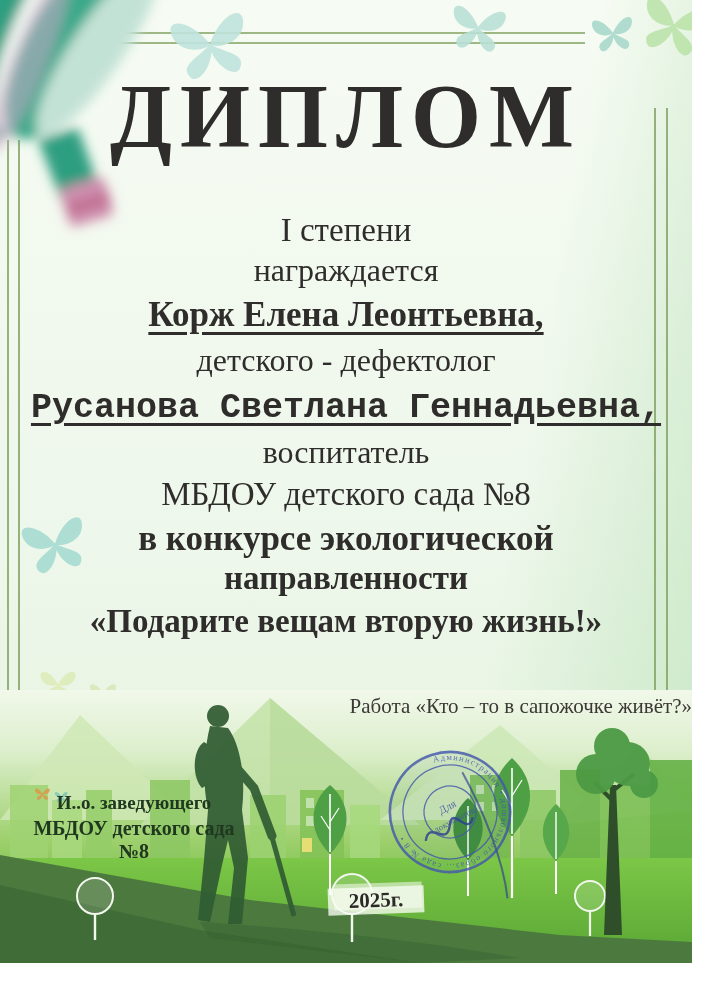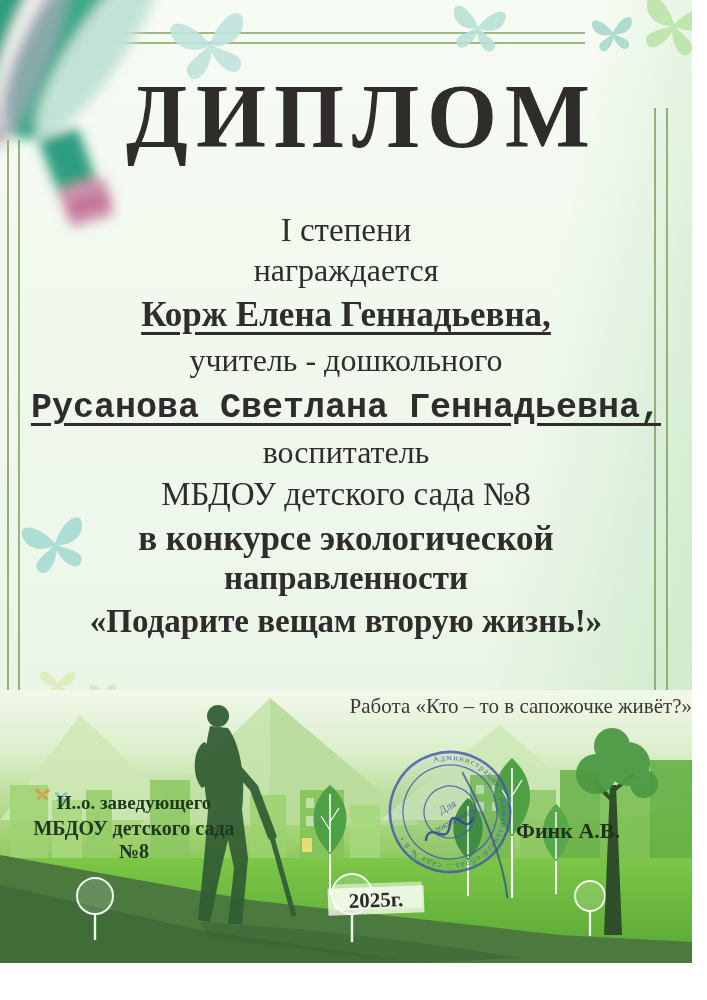--- a/index.html
+++ b/index.html
@@ -5,21 +5,21 @@
   html,body{margin:0;padding:0;background:#ffffff;}
   body{width:707px;height:1000px;overflow:hidden;position:relative;
        font-family:"Liberation Serif","DejaVu Serif",serif;}
   .paper{position:absolute;left:0;top:0;width:692px;height:963px;
          background:
            linear-gradient(100deg, rgba(210,236,205,0) 70%, rgba(201,232,198,.9) 97%),
            linear-gradient(180deg,#f6fbf3 0%,#eef7eb 55%,#e3f2dd 100%);
          overflow:hidden;}
   svg.deco{position:absolute;left:0;top:0;z-index:1;}
   .txt{position:absolute;left:0;width:692px;text-align:center;color:#2f2d2b;z-index:3;}
-  .title{top:72px;font-size:90px;font-weight:700;letter-spacing:8px;line-height:1;padding-left:16px;}
+  .title{top:72px;font-size:90px;font-weight:700;letter-spacing:8px;line-height:1;}
   .degree{top:212px;font-size:33px;}
   .awarded{top:252px;font-size:32px;}
   .pname{font-size:35px;font-weight:700;text-decoration:underline;
          text-decoration-thickness:2.5px;text-underline-offset:6px;}
   .name1{top:295px;}
   .role1{top:342px;font-size:32px;}
   .name2{top:388px;font-family:Liberation Mono, monospace;}
   .role2{top:434px;font-size:32px;}
   .org{top:476px;font-size:33px;}
   .c1{top:519px;font-size:35px;font-weight:700;}
@@ -213,30 +213,29 @@
     <use href="#bflyP" fill="#d99a4e" opacity=".9" transform="translate(34,96) scale(0.42)"></use>
     <use href="#bflyP" fill="#7fc8b8" opacity=".9" transform="translate(54,100) scale(0.36)"></use>
 
     <rect x="334" y="193" width="88" height="26" fill="rgba(248,252,243,.55)" transform="rotate(-2 378 206)"></rect>
   </g>
 </svg>
 
 <div class="txt title">ДИПЛОМ</div>
 <div class="txt degree">I степени</div>
 <div class="txt awarded">награждается</div>
-<div class="txt pname name1">Корж Елена Геннадьевна,</div>
-<div class="txt role1">учитель - дошкольного</div>
+<div class="txt pname name1">Корж Елена Леонтьевна,</div>
+<div class="txt role1">детского - дефектолог</div>
 <div class="txt pname name2">Русанова Светлана Геннадьевна,</div>
 <div class="txt role2">воспитатель</div>
 <div class="txt org">МБДОУ детского сада №8</div>
 <div class="txt c1">в конкурсе экологической</div>
 <div class="txt cname">«Подарите вещам вторую жизнь!»</div>
 <div class="txt c2">направленности</div>
 <div class="txt work">Работа «Кто – то в сапожочке живёт?»</div>
 
 <div class="sigblock">
   <div class="l1">И..о. заведующего</div>
   <div class="l2">МБДОУ детского сада №8</div>
 </div>
-<div class="signer">Финк А.В.</div>
 <div class="year">2025г.</div>
 
 </div>
 
 </body></html>

